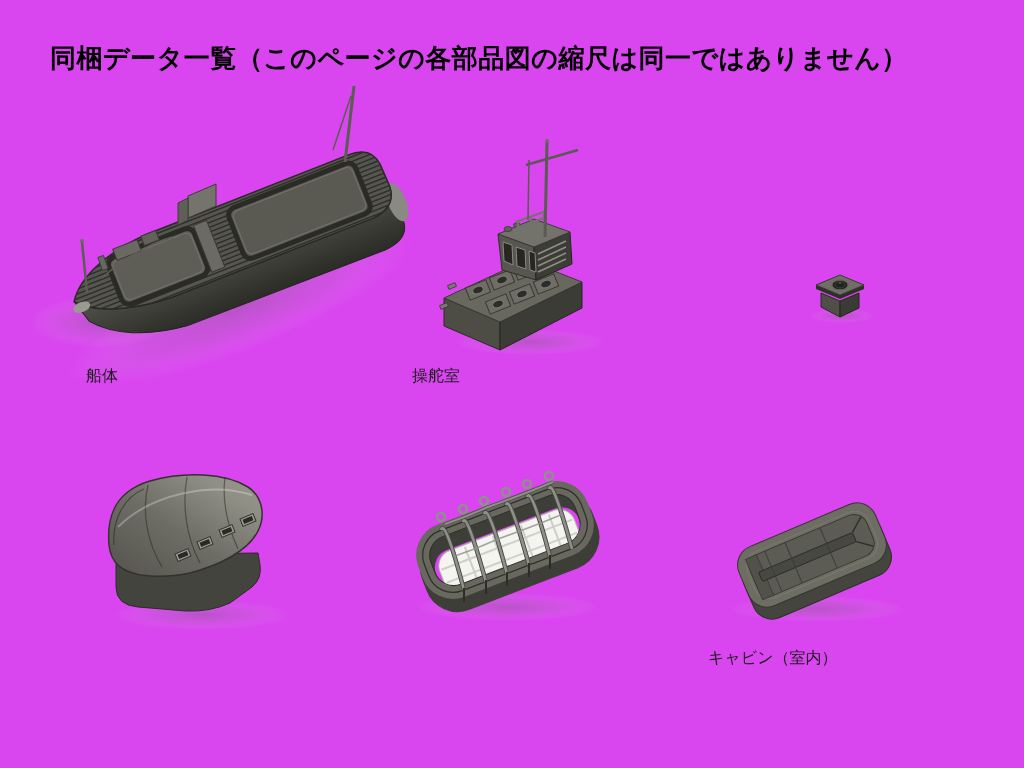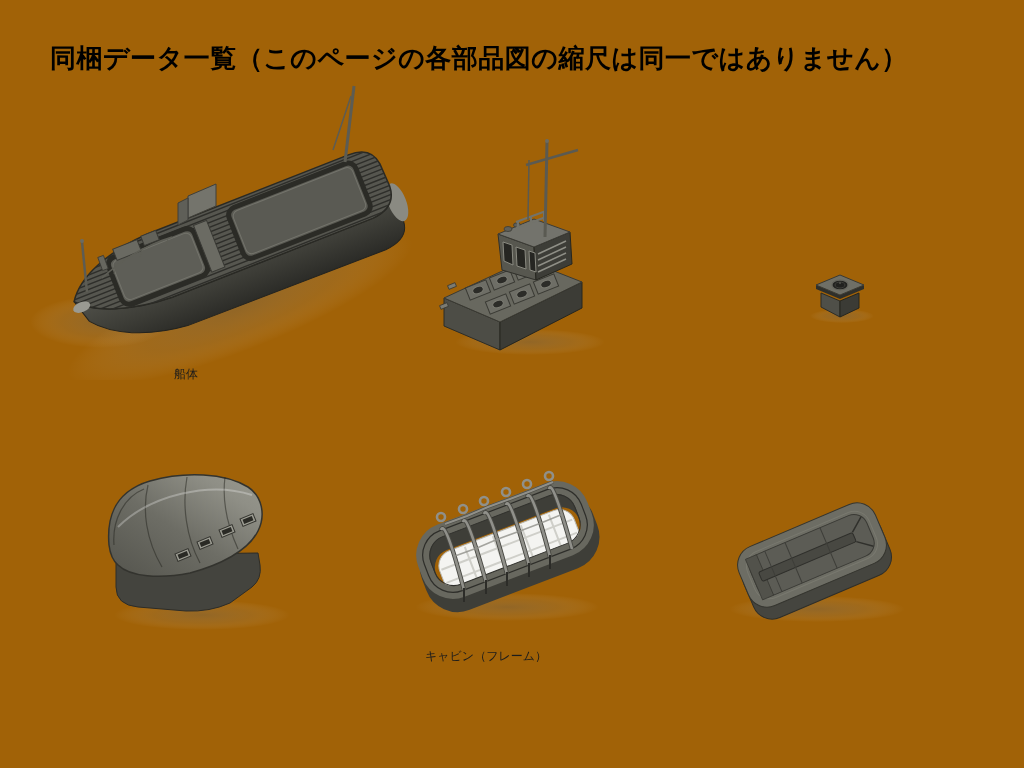--- a/index.html
+++ b/index.html
@@ -1,21 +1,21 @@
 <!DOCTYPE html>
 <html><head>
 <meta charset="utf-8">
 <style>
   html,body{margin:0;padding:0;background:#ffffff;}
-  #page{position:relative;width:1024px;height:768px;background:#a16207;overflow:hidden;
+  #page{position:relative;width:1024px;height:768px;background:#d946ef;overflow:hidden;
         font-family:"Liberation Sans","DejaVu Sans",sans-serif;}
   #title{position:absolute;left:50px;top:24px;font-size:26px;font-weight:700;color:#000;
          letter-spacing:0.5px;white-space:nowrap;}
   .fig{position:absolute;}
-  .part-label{position:absolute;width:200px;text-align:center;font-size:12px;color:#1c1c1c;}
+  .part-label{position:absolute;width:200px;font-size:16px;color:#1c1c1c;}
   svg{display:block;}
 </style>
 </head>
 <body>
 
 <div id="page">
 
   <h1 id="title">同梱データ一覧（このページの各部品図の縮尺は同一ではありません）</h1>
 
   <div class="fig" style="left:30px;top:70px;">
@@ -291,15 +291,16 @@
           <path d="M 46,-5 L 60,-16 M 46,5 L 60,16"></path>
         </g>
         <g stroke="#3e3e39" stroke-width="1" fill="none">
           <path d="M -20,-22 V 22 M 18,-22 V 22 M -42,-22 V 22"></path>
         </g>
       </g>
     </svg>
   </div>
 
   <div class="part-label" style="left:86px;top:366px;">船体</div>
-  <div class="part-label" style="left:386px;top:648px;">キャビン（フレーム）</div>
+  <div class="part-label" style="left:412px;top:366px;">操舵室</div>
+  <div class="part-label" style="left:708px;top:648px;">キャビン（室内）</div>
 
 </div>
 
 </body></html>

